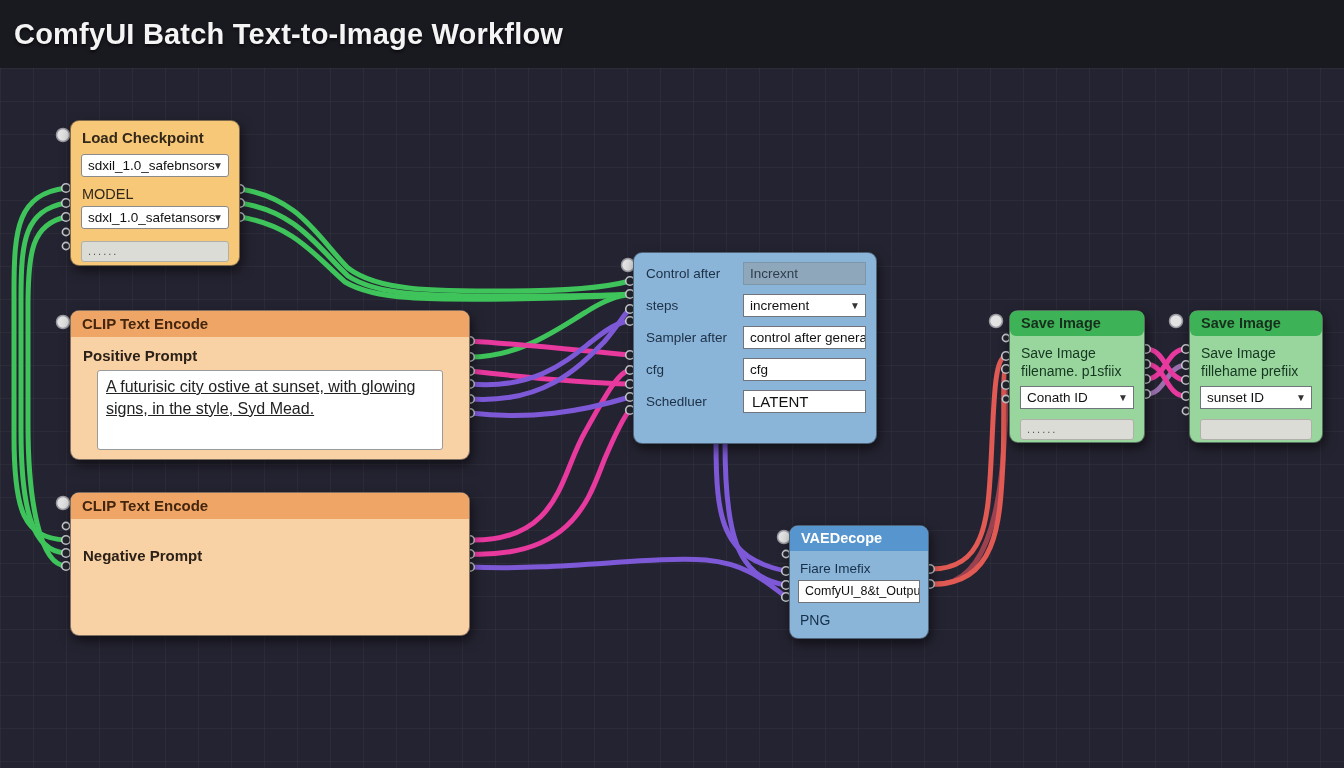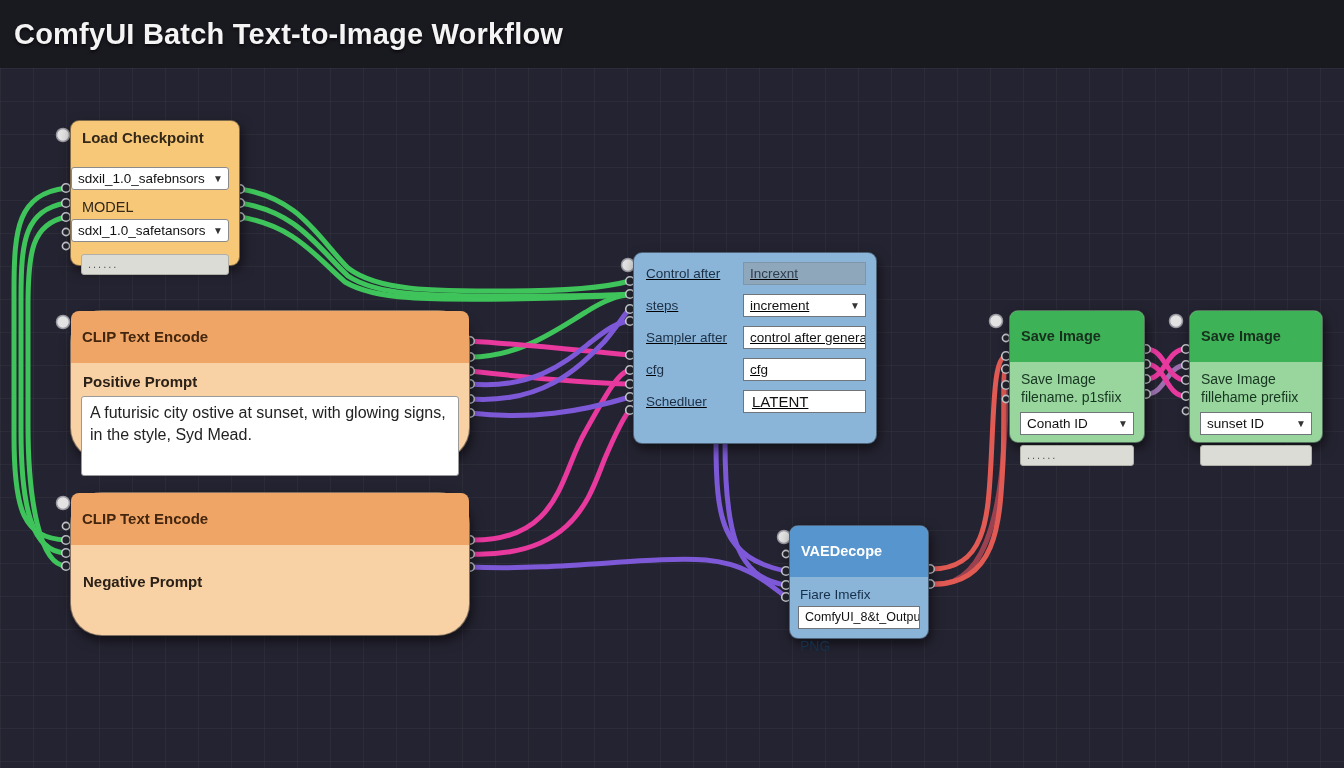--- a/index.html
+++ b/index.html
@@ -16,52 +16,52 @@
           background-image:
             linear-gradient(rgba(255,255,255,.035) 1px,transparent 1px),
             linear-gradient(90deg,rgba(255,255,255,.035) 1px,transparent 1px);
           background-size:33px 33px;}
   
   #wires{position:absolute;left:0;top:0;width:1344px;height:768px;z-index:1;}
   #wires path{fill:none;stroke-width:5;stroke-linecap:round;}
   
   .node{position:absolute;z-index:2;border-radius:9px;
         box-shadow:2px 5px 12px rgba(0,0,0,.55);border:1px solid rgba(30,30,40,.55);}
-  .node .hdr{border-radius:8px 8px 0 0;padding:17px 11px;font-weight:700;}
+  .node .hdr{border-radius:8px 8px 0 0;padding:4px 11px;font-weight:700;}
   
   .n-orange{background:#f7c877;}
   .n-orange .hdr{background:transparent;color:#33281a;font-size:15px;padding-top:8px;}
   
-  .n-peach{background:#f8d1a4;border-radius:32px;}
+  .n-peach{background:#f8d1a4;}
   .n-peach .hdr{background:#efa566;color:#44260f;font-size:15px;font-weight:600;height:18px;}
   .prompt-label{font-weight:700;font-size:15px;color:#2b2118;margin:10px 12px 6px 12px;}
   .prompt-box{background:#fff;border:1px solid #9a9a9a;border-radius:3px;
-              margin:0 10px;padding:5px 8px;font-size:16px;color:#222;line-height:1.35;}
+              margin:0 26px;padding:5px 8px;font-size:16px;color:#222;line-height:1.35;text-decoration:underline;}
   
   .n-blue{background:#8ab5d9;}
   .n-blue .hdr{background:#4f8ec5;color:#fff;font-size:14.5px;height:17px;}
-  .krow{display:flex;align-items:center;margin:9px 10px 0 12px;text-decoration:underline;}
+  .krow{display:flex;align-items:center;margin:9px 10px 0 12px;}
   .krow .klabel{width:97px;font-size:13.5px;color:#1c2f45;flex:none;}
   .kfield{background:#fff;border:1px solid #70757c;border-radius:0;height:19px;
           font-size:13.5px;color:#111;padding:1px 6px;flex:1;line-height:19px;
           white-space:nowrap;overflow:hidden;}
   .kfield.disabled{background:#8fa7ba;border-color:#7e96a9;color:#2e3d4d;}
   .dropdown{position:relative;padding-right:16px;}
   .dropdown .arrow{position:absolute;right:5px;top:1px;font-size:10px;color:#333;line-height:19px;}
   
   .n-green{background:#98d69e;}
-  .n-green .hdr{background:#3eb257;color:#17301d;font-size:14.5px;font-weight:600;height:17px;}
+  .n-green .hdr{background:#3eb257;color:#17301d;font-size:14.5px;font-weight:600;height:17px;border-radius:6px;}
   .save-label{font-size:14px;color:#173620;margin:8px 10px 6px 11px;line-height:1.3;}
   .gray-field{background:#dcdcd6;border:1px solid #b0b0a8;border-radius:3px;height:17px;
               margin:10px 10px 0 10px;font-size:11px;letter-spacing:2px;color:#555;
               padding:1px 6px;line-height:17px;}
   .small-drop{margin:0 10px;}
   
   .lc-drop{background:#fff;border:1px solid #8a8a8a;border-radius:3px;height:19px;
-           margin:4px 10px 0 0;font-size:13.5px;color:#111;padding:1px 6px;
+           margin:4px 10px 0 10px;font-size:13.5px;color:#111;padding:1px 6px;
            line-height:19px;white-space:nowrap;}
   .lc-label{font-size:14.5px;color:#33281a;margin:9px 10px 0 11px;}
 </style>
 </head>
 <body>
 
 <div id="stage">
 
   <div id="canvas"></div>
 

